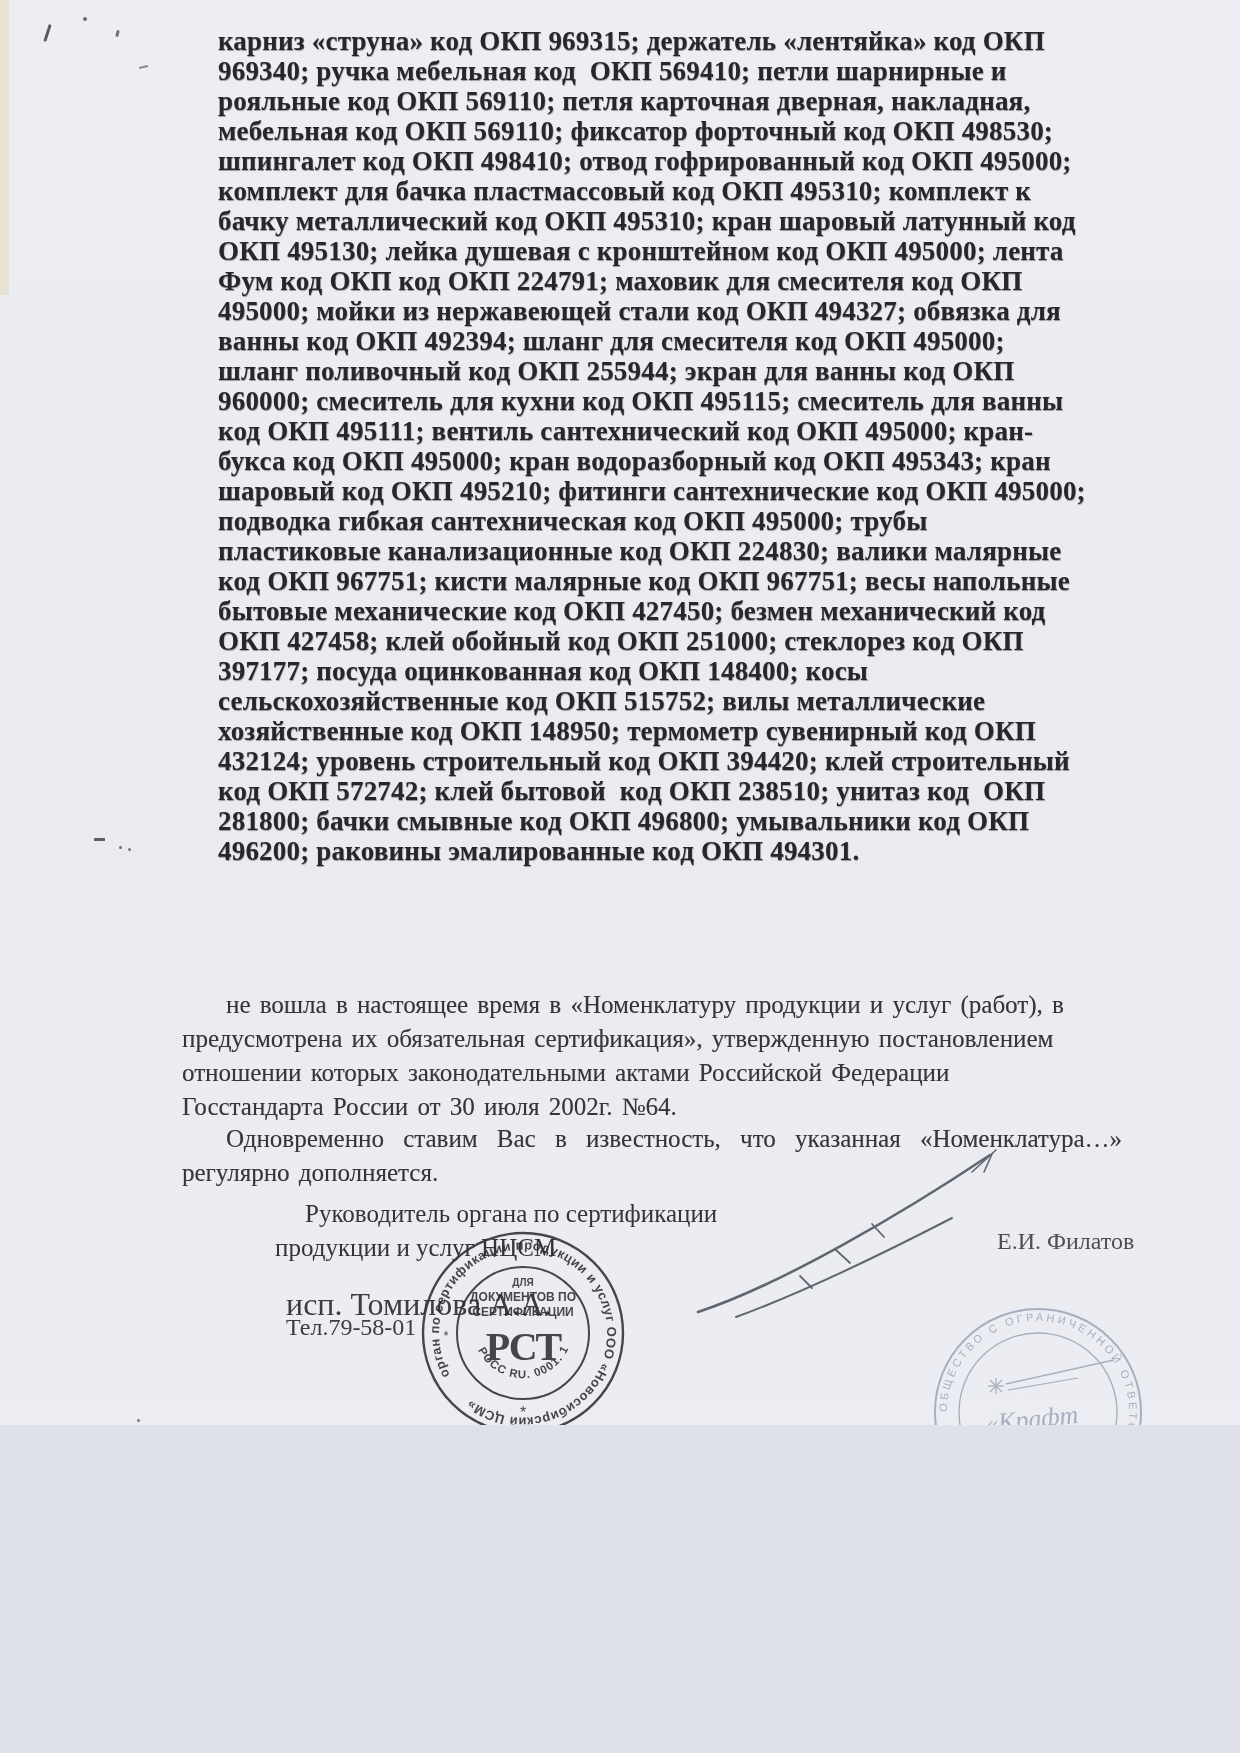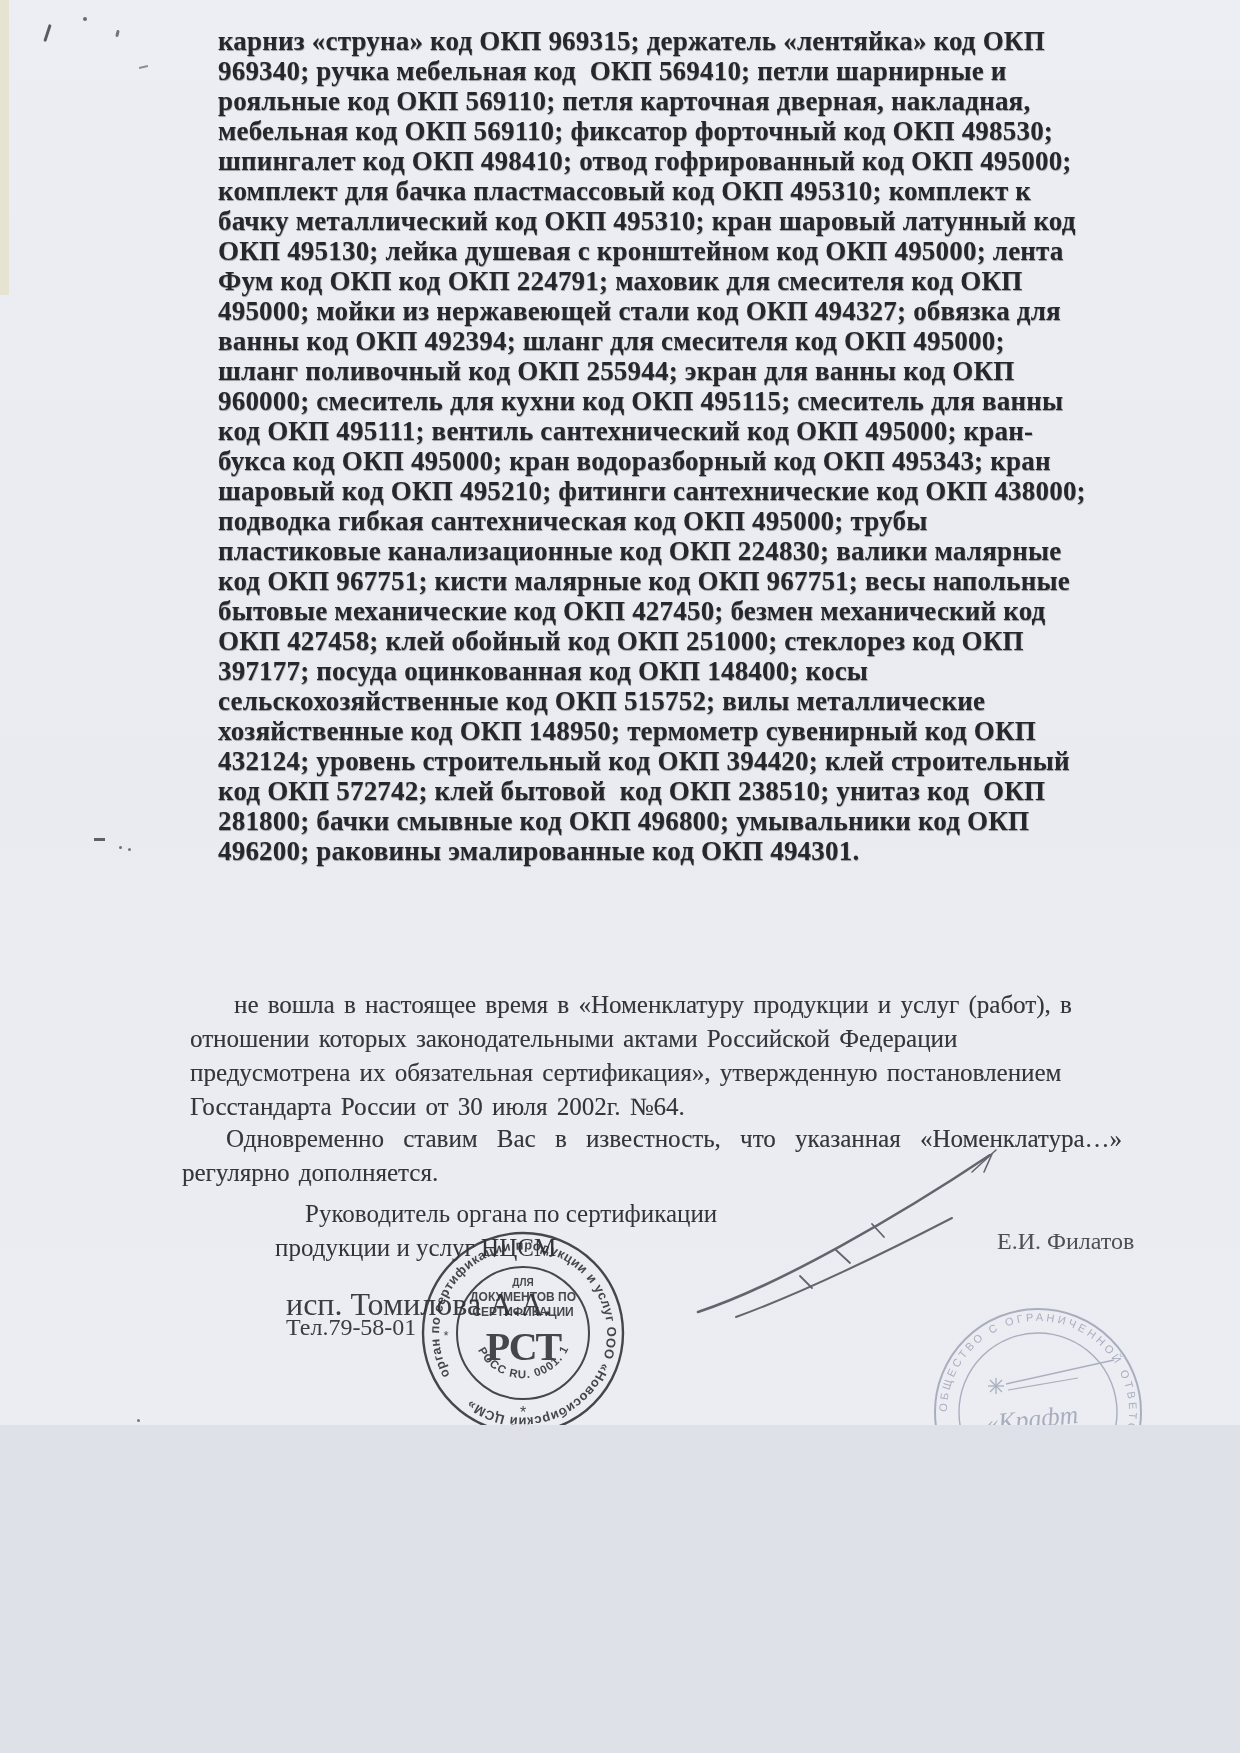--- a/index.html
+++ b/index.html
@@ -5,21 +5,21 @@
   html,body{margin:0;padding:0;background:#dfe1e8;}
   .page{position:relative;width:1240px;height:1425px;overflow:hidden;
         background:linear-gradient(180deg,#edeef4 0%,#e9ebf1 55%,#ecedf3 100%);}
   .doc-text{position:absolute;font-family:Liberation Serif, serif;white-space:pre;color:#33333a;}
   .textline{white-space:pre;}
   .bold-block{position:absolute;left:218px;top:26px;font-family:"Liberation Serif",serif;
         font-weight:bold;font-size:27px;line-height:30px;color:#26262b;letter-spacing:.2px;
         text-shadow:.5px .5px .7px rgba(30,30,35,.4);}
   .para{position:absolute;font-family:"Liberation Serif",serif;font-size:25px;line-height:34px;
         color:#35353c;word-spacing:3px;text-shadow:.3px .3px .5px rgba(40,40,48,.35);}
-  .para-nomenclature{left:190px;top:988px;}
+  .para-nomenclature{left:182px;top:988px;}
   .para-nomenclature div:first-of-type{text-indent:44px;}
   .para-update{left:182px;top:1122px;}
   .para-update div:first-of-type{text-indent:44px;word-spacing:13px;}
   .sig-role1{left:305px;top:1200px;font-size:25px;}
   .sig-role2{left:275px;top:1234px;font-size:25px;}
   .sig-name{left:997px;top:1228px;font-size:24px;color:#4e4e56;}
   .sig-exec{left:286px;top:1286px;font-size:32px;color:#3c3c44;}
   .sig-phone{left:286px;top:1314px;font-size:24px;color:#3c3c44;text-align:right;}
   .stamp1{position:absolute;left:418px;top:1228px;width:210px;height:210px;opacity:.88;}
   .stamp2{position:absolute;left:928px;top:1302px;width:220px;height:220px;opacity:.72;}
@@ -74,40 +74,40 @@
       <div class="textline">комплект для бачка пластмассовый код ОКП 495310; комплект к</div>
       <div class="textline">бачку металлический код ОКП 495310; кран шаровый латунный код</div>
       <div class="textline">ОКП 495130; лейка душевая с кронштейном код ОКП 495000; лента</div>
       <div class="textline">Фум код ОКП код ОКП 224791; маховик для смесителя код ОКП</div>
       <div class="textline">495000; мойки из нержавеющей стали код ОКП 494327; обвязка для</div>
       <div class="textline">ванны код ОКП 492394; шланг для смесителя код ОКП 495000;</div>
       <div class="textline">шланг поливочный код ОКП 255944; экран для ванны код ОКП</div>
       <div class="textline">960000; смеситель для кухни код ОКП 495115; смеситель для ванны</div>
       <div class="textline">код ОКП 495111; вентиль сантехнический код ОКП 495000; кран-</div>
       <div class="textline">букса код ОКП 495000; кран водоразборный код ОКП 495343; кран</div>
-      <div class="textline">шаровый код ОКП 495210; фитинги сантехнические код ОКП 438000;</div>
+      <div class="textline">шаровый код ОКП 495210; фитинги сантехнические код ОКП 495000;</div>
       <div class="textline">подводка гибкая сантехническая код ОКП 495000; трубы</div>
       <div class="textline">пластиковые канализационные код ОКП 224830; валики малярные</div>
       <div class="textline">код ОКП 967751; кисти малярные код ОКП 967751; весы напольные</div>
       <div class="textline">бытовые механические код ОКП 427450; безмен механический код</div>
       <div class="textline">ОКП 427458; клей обойный код ОКП 251000; стеклорез код ОКП</div>
       <div class="textline">397177; посуда оцинкованная код ОКП 148400; косы</div>
       <div class="textline">сельскохозяйственные код ОКП 515752; вилы металлические</div>
       <div class="textline">хозяйственные код ОКП 148950; термометр сувенирный код ОКП</div>
       <div class="textline">432124; уровень строительный код ОКП 394420; клей строительный</div>
       <div class="textline">код ОКП 572742; клей бытовой  код ОКП 238510; унитаз код  ОКП</div>
       <div class="textline">281800; бачки смывные код ОКП 496800; умывальники код ОКП</div>
       <div class="textline">496200; раковины эмалированные код ОКП 494301.</div>
     </div>
 
   <div class="para para-nomenclature">
 
   <div class="textline">не вошла в настоящее время в «Номенклатуру продукции и услуг (работ), в</div>
+      <div class="textline">предусмотрена их обязательная сертификация», утвержденную постановлением</div>
       <div class="textline">отношении которых законодательными актами Российской Федерации</div>
-      <div class="textline">предусмотрена их обязательная сертификация», утвержденную постановлением</div>
       <div class="textline">Госстандарта России от 30 июля 2002г. №64.</div>
     </div>
 
   <div class="para para-update">
 
   <div class="textline">Одновременно ставим Вас в известность, что указанная «Номенклатура…»</div>
       <div class="textline">регулярно дополняется.</div>
     </div>
 
   <div class="doc-text sig-role1">Руководитель органа по сертификации</div>

